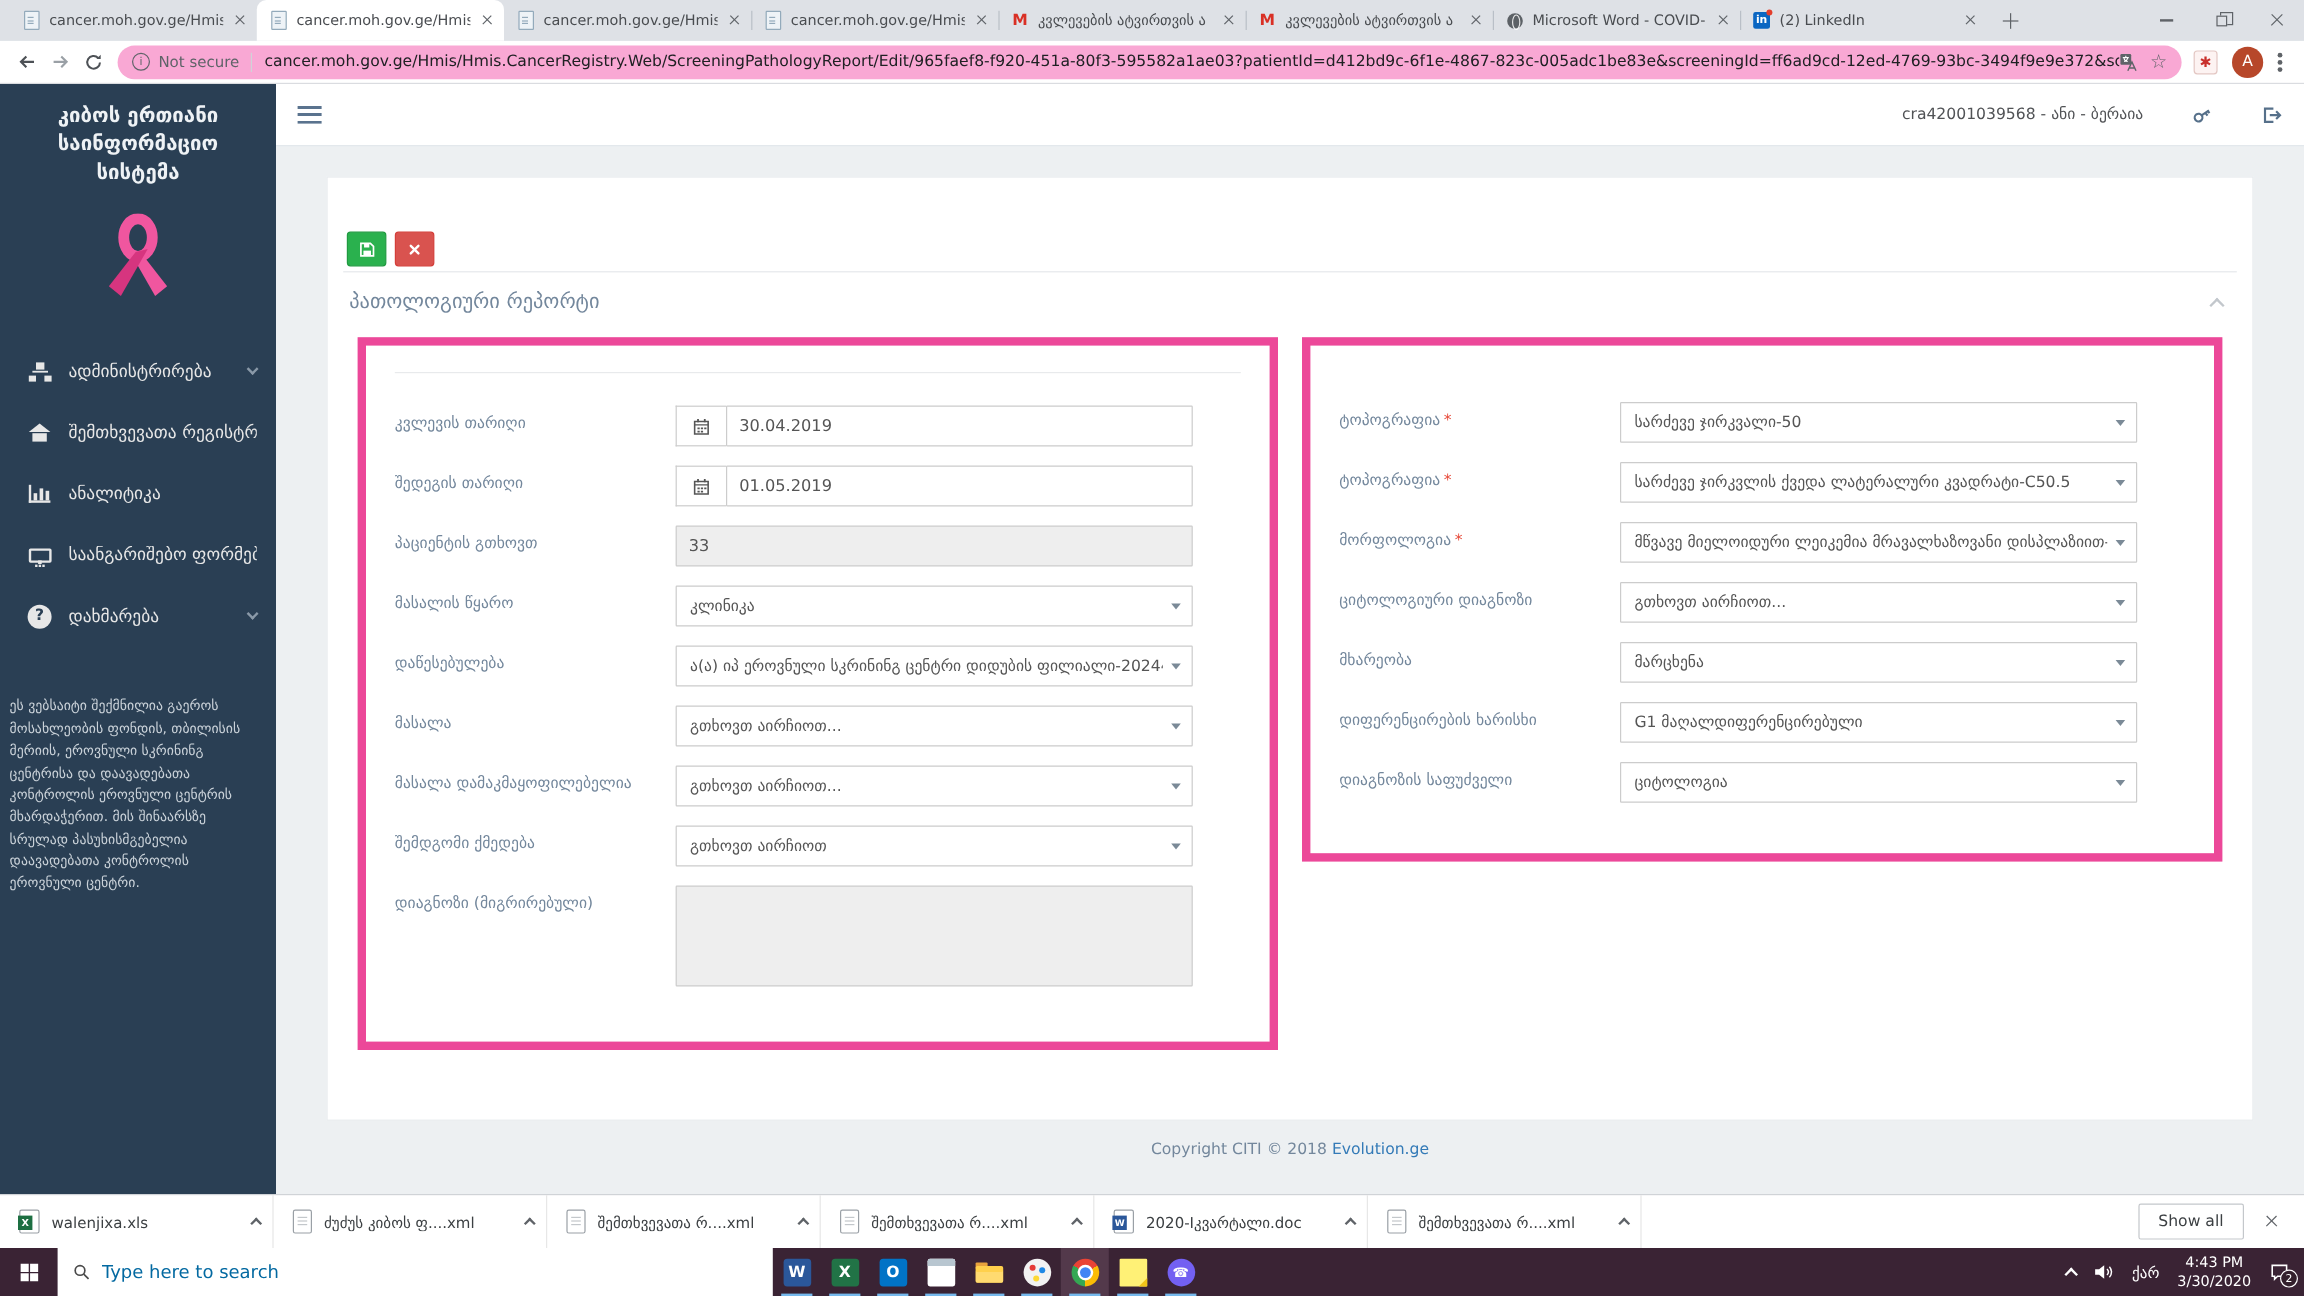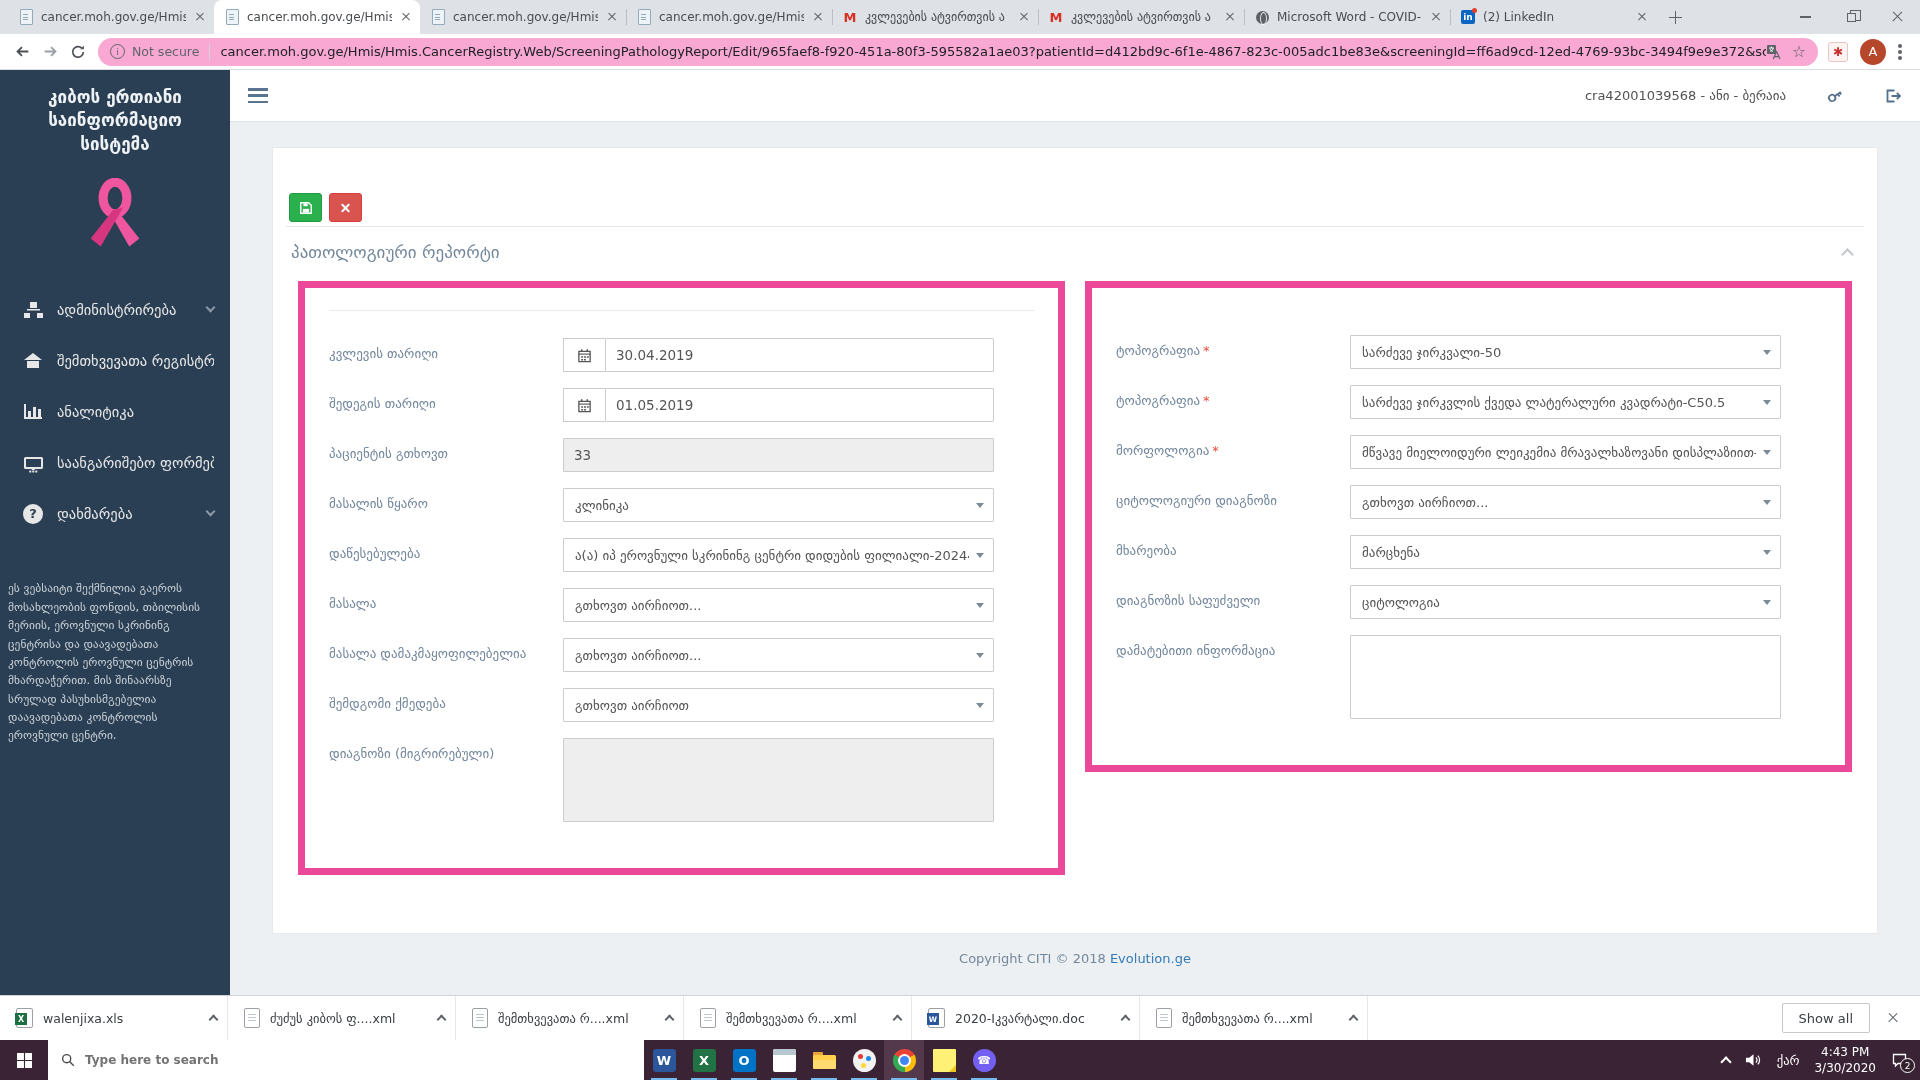--- a/index.html
+++ b/index.html
@@ -140,21 +140,21 @@
   .dl-right { margin-left:auto; display:flex; align-items:center; }
   .showall { height:30px; padding:0 16px; border:1px solid #c4c7cb; border-radius:2px; background:#fff; font-size:13px; color:#3c4043; display:flex; align-items:center; cursor:pointer; }
   .dlclose { position:relative; width:14px; height:14px; margin:0 20px 0 16px; cursor:pointer; }
   .dlclose::before,.dlclose::after { content:''; position:absolute; left:1px; top:6.3px; width:12px; height:1.4px; background:#5f6368; }
   .dlclose::before{transform:rotate(45deg);} .dlclose::after{transform:rotate(-45deg);}
 
   
   .taskbar { position:absolute; bottom:0; left:0; right:0; height:40px; background:#3a2334; display:flex; align-items:stretch; z-index:50; color:#fff; }
   .startbtn { width:48px; display:flex; align-items:center; justify-content:center; flex:none; cursor:pointer; }
   .tsearch { width:596px; background:#fff; display:flex; align-items:center; gap:10px; padding:0 13px; flex:none; cursor:text; }
-  .tsearch-text { font-size:12px; color:#737373; white-space:nowrap; overflow:hidden;font-weight:bold; }
+  .tsearch-text { font-size:15px; color:#0369a1; white-space:nowrap; overflow:hidden; }
   .tapps { display:flex; align-items:stretch; }
   .tapp { width:40px; display:flex; align-items:center; justify-content:center; position:relative; cursor:pointer; }
   .tapp::after { content:''; position:absolute; left:7px; right:7px; bottom:0; height:2px; background:#76b9ed; }
   .tapp.active { background:#53394b; }
   .ai { position:relative; width:23px; height:23px; display:flex; align-items:center; justify-content:center; }
   .ai-word { background:#2b579a; border-radius:3px; } .ai-word::before { content:'W'; color:#fff; font-weight:bold; font-size:13px; }
   .ai-excel { background:#217346; border-radius:3px; } .ai-excel::before { content:'X'; color:#fff; font-weight:bold; font-size:13px; }
   .ai-outlook { background:#0173c6; border-radius:3px; } .ai-outlook::before { content:'O'; color:#fff; font-weight:bold; font-size:13px; }
   .ai-window { background:#fff; border-radius:2px; } .ai-window::before { content:''; position:absolute; top:0; left:0; right:0; height:6px; background:#b8c6d0; border-radius:2px 2px 0 0; }
   .ai-explorer::before { content:''; position:absolute; left:0; top:3px; width:10px; height:5px; background:#e8a33d; border-radius:1px 1px 0 0; }
@@ -552,42 +552,44 @@
                 <div class="fctrl">
 
                   <div class="selectbox">
                     <span class="sel-val">მარცხენა</span>
                     <span class="caret"></span>
                   </div>
 
                 </div>
               </div>
 
+              <div class="frow">
+                <label class="flabel"><span>დიფერენცირების ხარისხი</span></label>
+                <div class="fctrl">
+
+                  <div class="selectbox">
+                    <span class="sel-val">G1 მაღალდიფერენცირებული</span>
+                    <span class="caret"></span>
+                  </div>
+
+                </div>
+              </div>
 
               <div class="frow">
                 <label class="flabel"><span>დიაგნოზის საფუძველი</span></label>
                 <div class="fctrl">
 
                   <div class="selectbox">
                     <span class="sel-val">ციტოლოგია</span>
                     <span class="caret"></span>
                   </div>
 
                 </div>
               </div>
 
-              <div class="frow">
-                <label class="flabel"><span>დამატებითი ინფორმაცია</span></label>
-                <div class="fctrl">
-                  
-                  
-                  
-                  <textarea class="ta" style=""></textarea>
-                </div>
-              </div>
 
           </div>
 
         </div>
       </div>
       <div class="copyright"><span>Copyright CITI © 2018 </span><span class="evo">Evolution.ge</span></div>
     </div>
   </div>
 
   <div class="dlbar">

